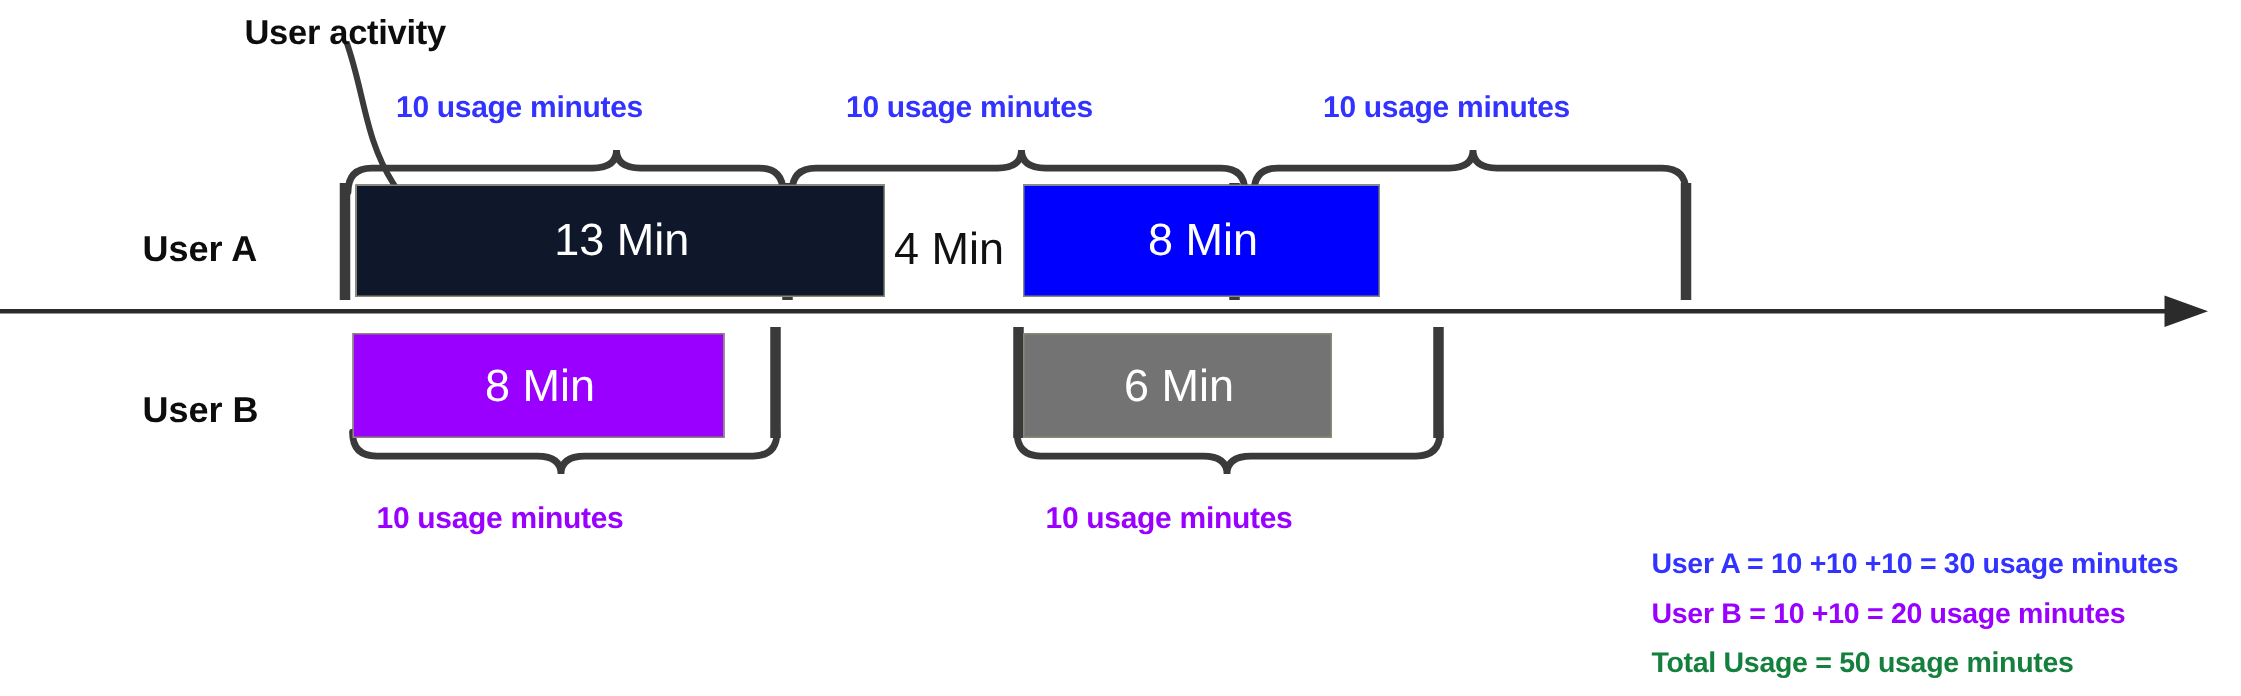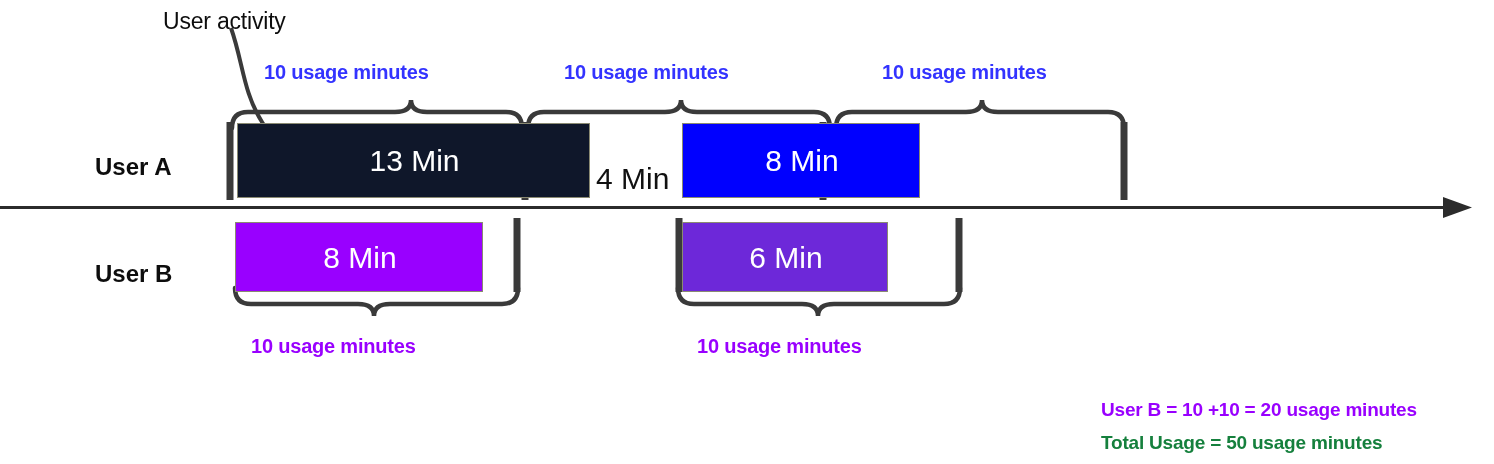--- a/index.html
+++ b/index.html
@@ -25,21 +25,21 @@
     width: 1494px;
     height: 464px;
   }
   .txt {
     position: absolute;
     white-space: nowrap;
     line-height: 1;
   }
   .annot-title {
     font-size: 23px;
-    font-weight: normal;
+    font-weight: bold;
     color: #0d0d0d;
     letter-spacing: -0.2px;
   }
   .row-label {
     font-size: 24px;
     font-weight: bold;
     color: #0d0d0d;
     letter-spacing: 0px;
   }
   .brace-label-a {
@@ -134,31 +134,32 @@
   <div class="txt row-label" style="left:95px; top:155px;">User A</div>
 
   <div class="bar" style="left:237px; top:123px; width:353px; height:75px; background:#0f172a;">
     <div class="bar-text" style="left:0; top:22px; width:353px;">13 Min</div>
   </div>
 
   <div class="bar" style="left:682px; top:123px; width:238px; height:75px; background:#0000FF;">
     <div class="bar-text" style="left:0; top:22px; width:238px;">8 Min</div>
   </div>
 
-  <div class="txt gap-text" style="left:596px; top:164px;">4 Min</div>
+  <div class="txt gap-text" style="left:596px; top:152px;">4 Min</div>
 
   <div class="txt row-label" style="left:95px; top:262px;text-align:center;">User B</div>
 
   <div class="bar" style="left:235px; top:222px; width:248px; height:70px; background:#9900FF;">
     <div class="bar-text" style="left:0; top:20px; width:248px;">8 Min</div>
   </div>
 
-  <div class="bar" style="left:682px; top:222px; width:206px; height:70px; background:#6d28d9;">
+  <div class="bar" style="left:682px; top:222px; width:206px; height:70px; background:#737373;">
     <div class="bar-text" style="left:0; top:20px; width:206px;">6 Min</div>
   </div>
 
   <div class="txt brace-label-b" style="left:251px; top:336px; color:#9900FF;">10 usage minutes</div>
   <div class="txt brace-label-b" style="left:697px; top:336px; color:#9900FF;">10 usage minutes</div>
 
+  <div class="txt sum-line" style="left:1101px; top:367px; color:#3333FF;">User A = 10 +10 +10 = 30 usage minutes</div>
   <div class="txt sum-line" style="left:1101px; top:400px; color:#9900FF;">User B = 10 +10 = 20 usage minutes</div>
   <div class="txt sum-line" style="left:1101px; top:433px; color:#15803d;">Total Usage = 50 usage minutes</div>
 
 </div>
 
 </body></html>

